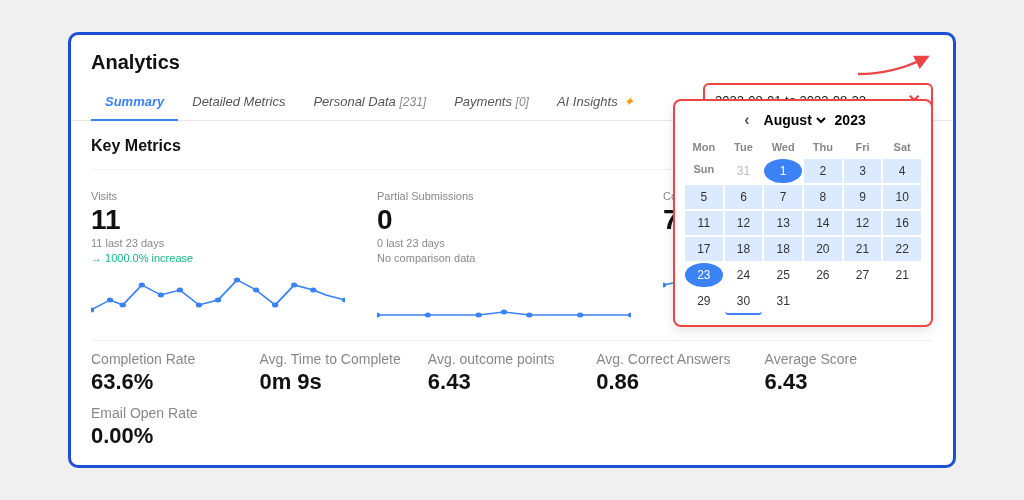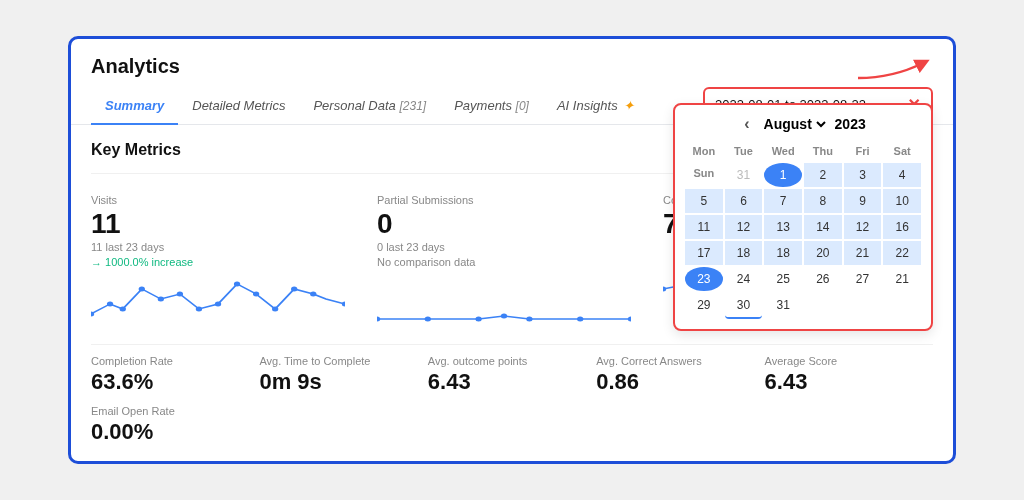--- a/index.html
+++ b/index.html
@@ -221,21 +221,21 @@
     }
     .bottom-metrics {
       display: grid;
       grid-template-columns: 1fr 1fr 1fr 1fr 1fr;
       gap: 0;
       margin-top: 16px;
       padding-top: 10px;
       border-top: 1px solid #f0f0f0;
     }
     .bottom-metric-label {
-      font-size: 11px;
+      font-size: 14px;
       color: #888;
       margin-bottom: 2px;
     }
     .bottom-metric-value {
       font-size: 22px;
       font-weight: 700;
       color: #111;
     }
     .email-rate {
       margin-top: 10px;

